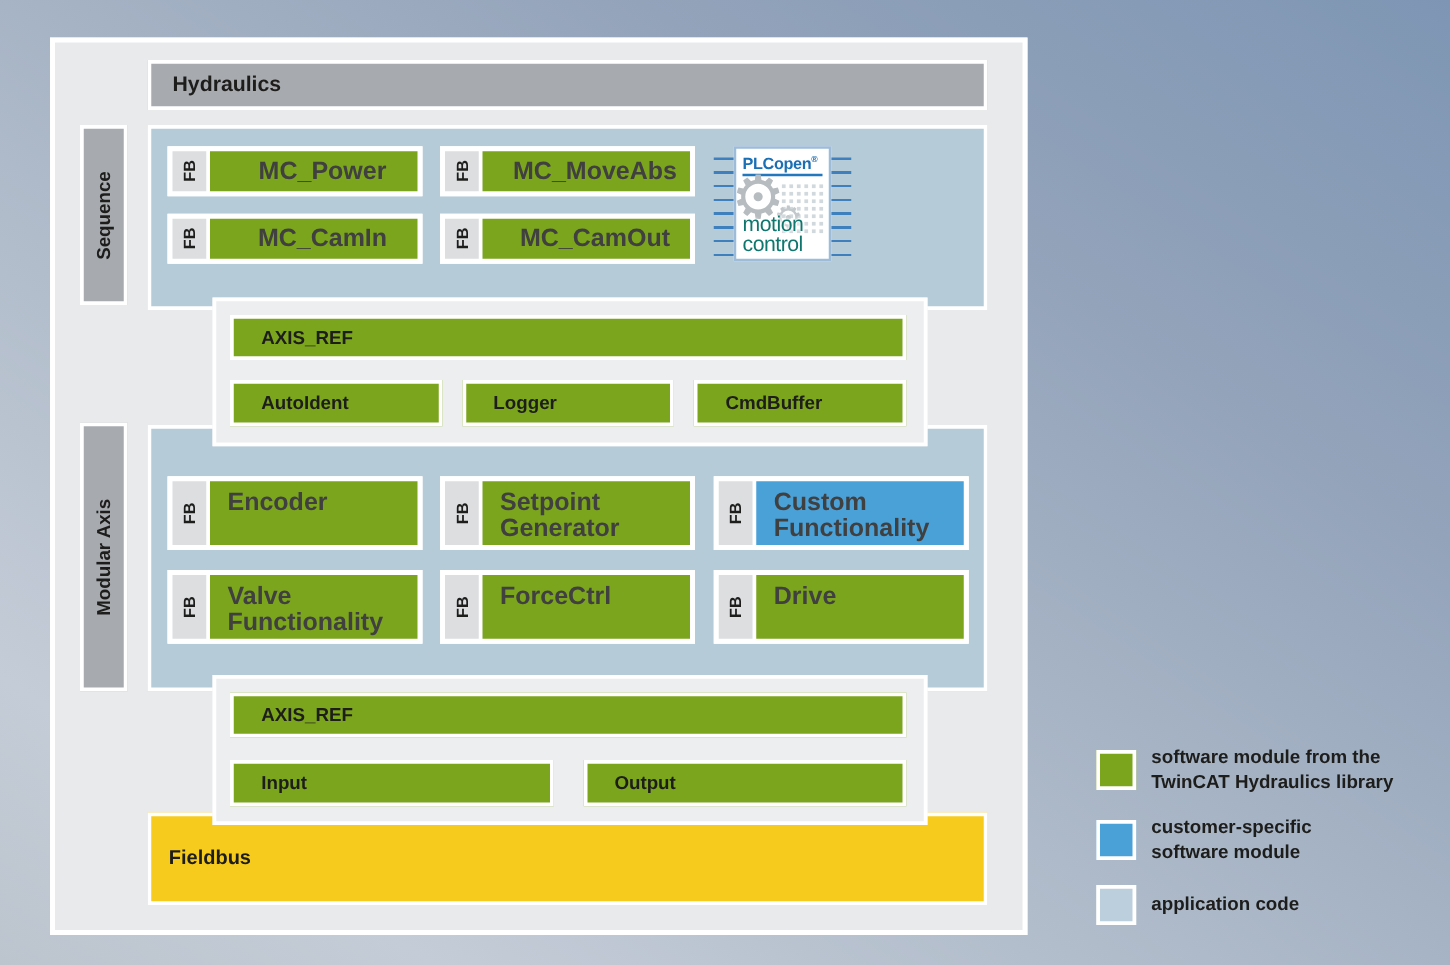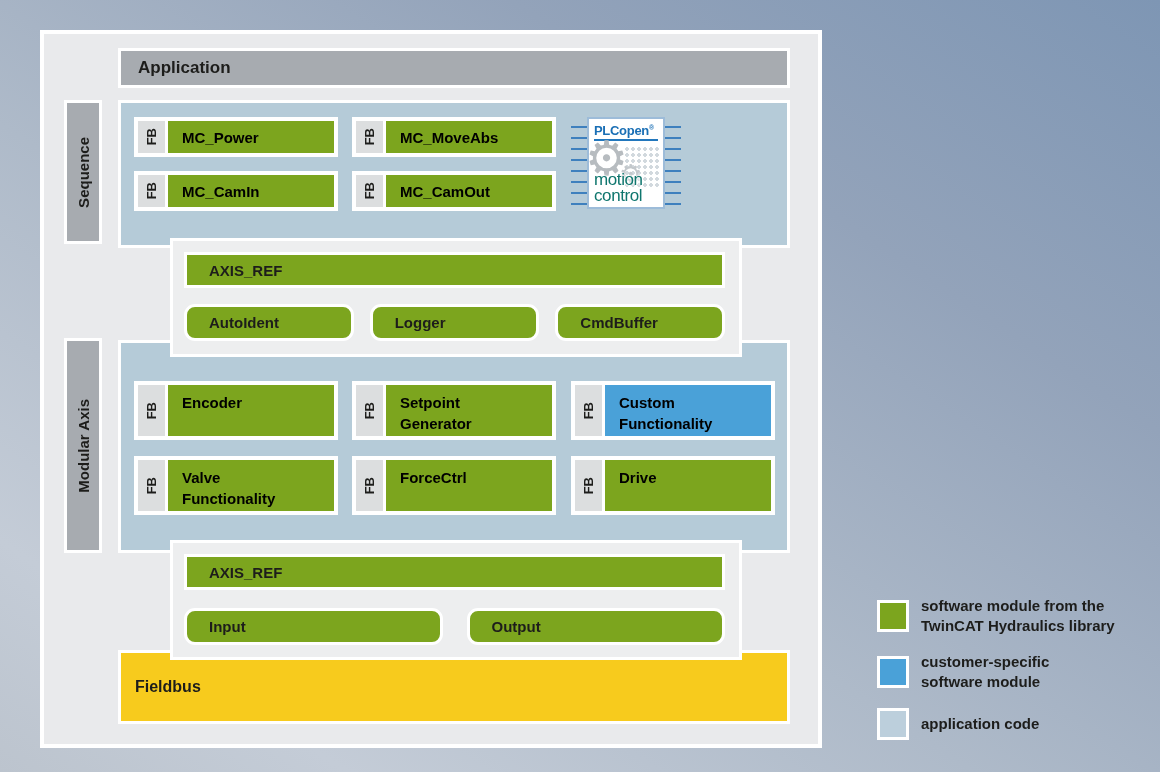--- a/index.html
+++ b/index.html
@@ -28,28 +28,28 @@
   .white-panel{position:absolute;left:170px;width:572px;height:120px;background:#EDEEEF;
     border:3px solid #fff;box-sizing:border-box;}
   .wp-top{top:238px;height:119px;}
   .wp-bottom{top:540px;}
   .module{background:#7CA51E;border:3px solid #fff;box-sizing:border-box;color:#1D1D1B;
     font-weight:bold;font-size:15px;display:flex;align-items:center;padding-left:22px;}
   .axis-bar{position:absolute;left:11px;right:14px;top:11px;height:36px;}
   .mod-row{position:absolute;left:11px;right:14px;top:63px;height:37px;display:flex;gap:16px;}
   .wp-bottom .axis-bar{top:11px;}
   .wp-bottom .mod-row{top:65px;gap:24px;}
-  .mod-row .module{flex:1;border-radius:11px;}
+  .mod-row .module{flex:1;}
   .fb-block{position:absolute;width:204px;background:#fff;border:4px solid #fff;
     box-sizing:border-box;display:flex;gap:3px;}
   .fb-seq{height:40px;}
   .fb-mod{height:59px;}
   .fb-tag{width:27px;background:#DCDEDF;display:flex;align-items:center;justify-content:center;
     color:#1D1D1B;font-weight:bold;font-size:13px;flex:0 0 27px;}
-  .fb-body{flex:1;background:#7CA51E;color:#000000;font-weight:bold;font-size:15px;}
+  .fb-body{flex:1;background:#7CA51E;color:#404040;font-weight:bold;font-size:20px;justify-content:center;}
   .fb-body.custom{background:#4AA1D8;}
   .fb-seq .fb-body{display:flex;align-items:center;padding-left:14px;}
   .fb-mod .fb-body{padding:7px 8px 0 14px;line-height:21px;}
   .fb-mod .fb-body span{display:block;}
   .fieldbus{position:absolute;left:118px;top:650px;width:672px;height:74px;background:#F7CB1D;
     border:3px solid #fff;box-sizing:border-box;display:flex;align-items:center;
     padding-left:14px;color:#1D1D1B;font-weight:bold;font-size:16px;}
   
   .plc-wrap{position:absolute;left:571px;top:117px;width:110px;height:92px;}
   .plc-pins{position:absolute;top:9px;width:17px;height:86px;
@@ -78,21 +78,21 @@
   .legend-text{color:#1D1D1B;font-weight:bold;font-size:15px;line-height:20px;}
   .legend-text span{display:block;}
 </style>
 </head>
 <body>
 
 <div class="stage">
   <div class="frame"></div>
 
   <div class="gbar app-bar">
-    <span>Application</span>
+    <span>Hydraulics</span>
   </div>
 
   <div class="gbar vlabel seq-label">
     <span class="vtext">Sequence</span>
   </div>
   <div class="gbar vlabel mod-label">
     <span class="vtext">Modular Axis</span>
   </div>
 
   <div class="panel-blue seq-panel"></div>

